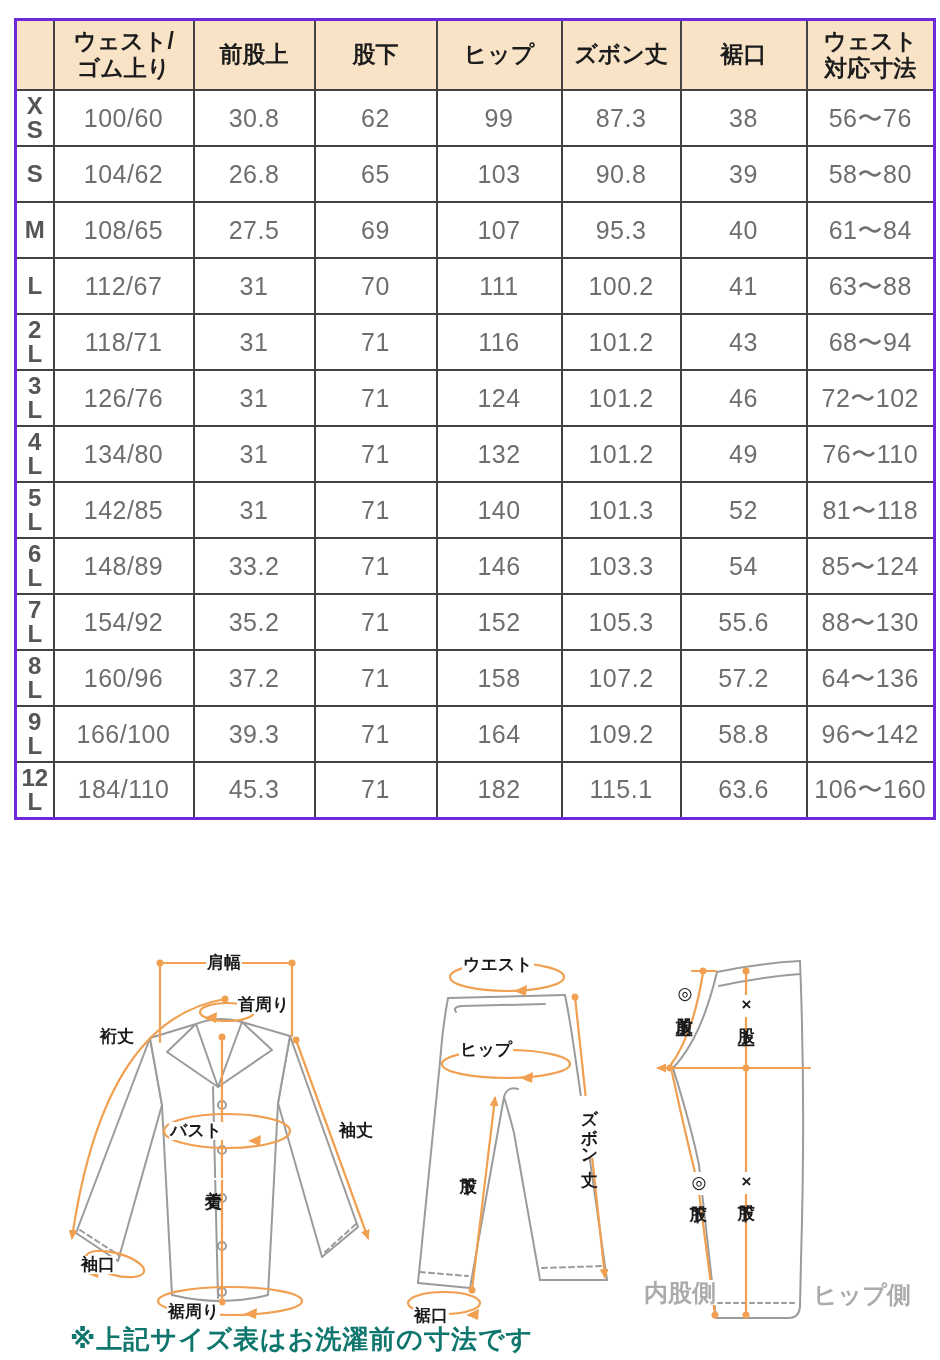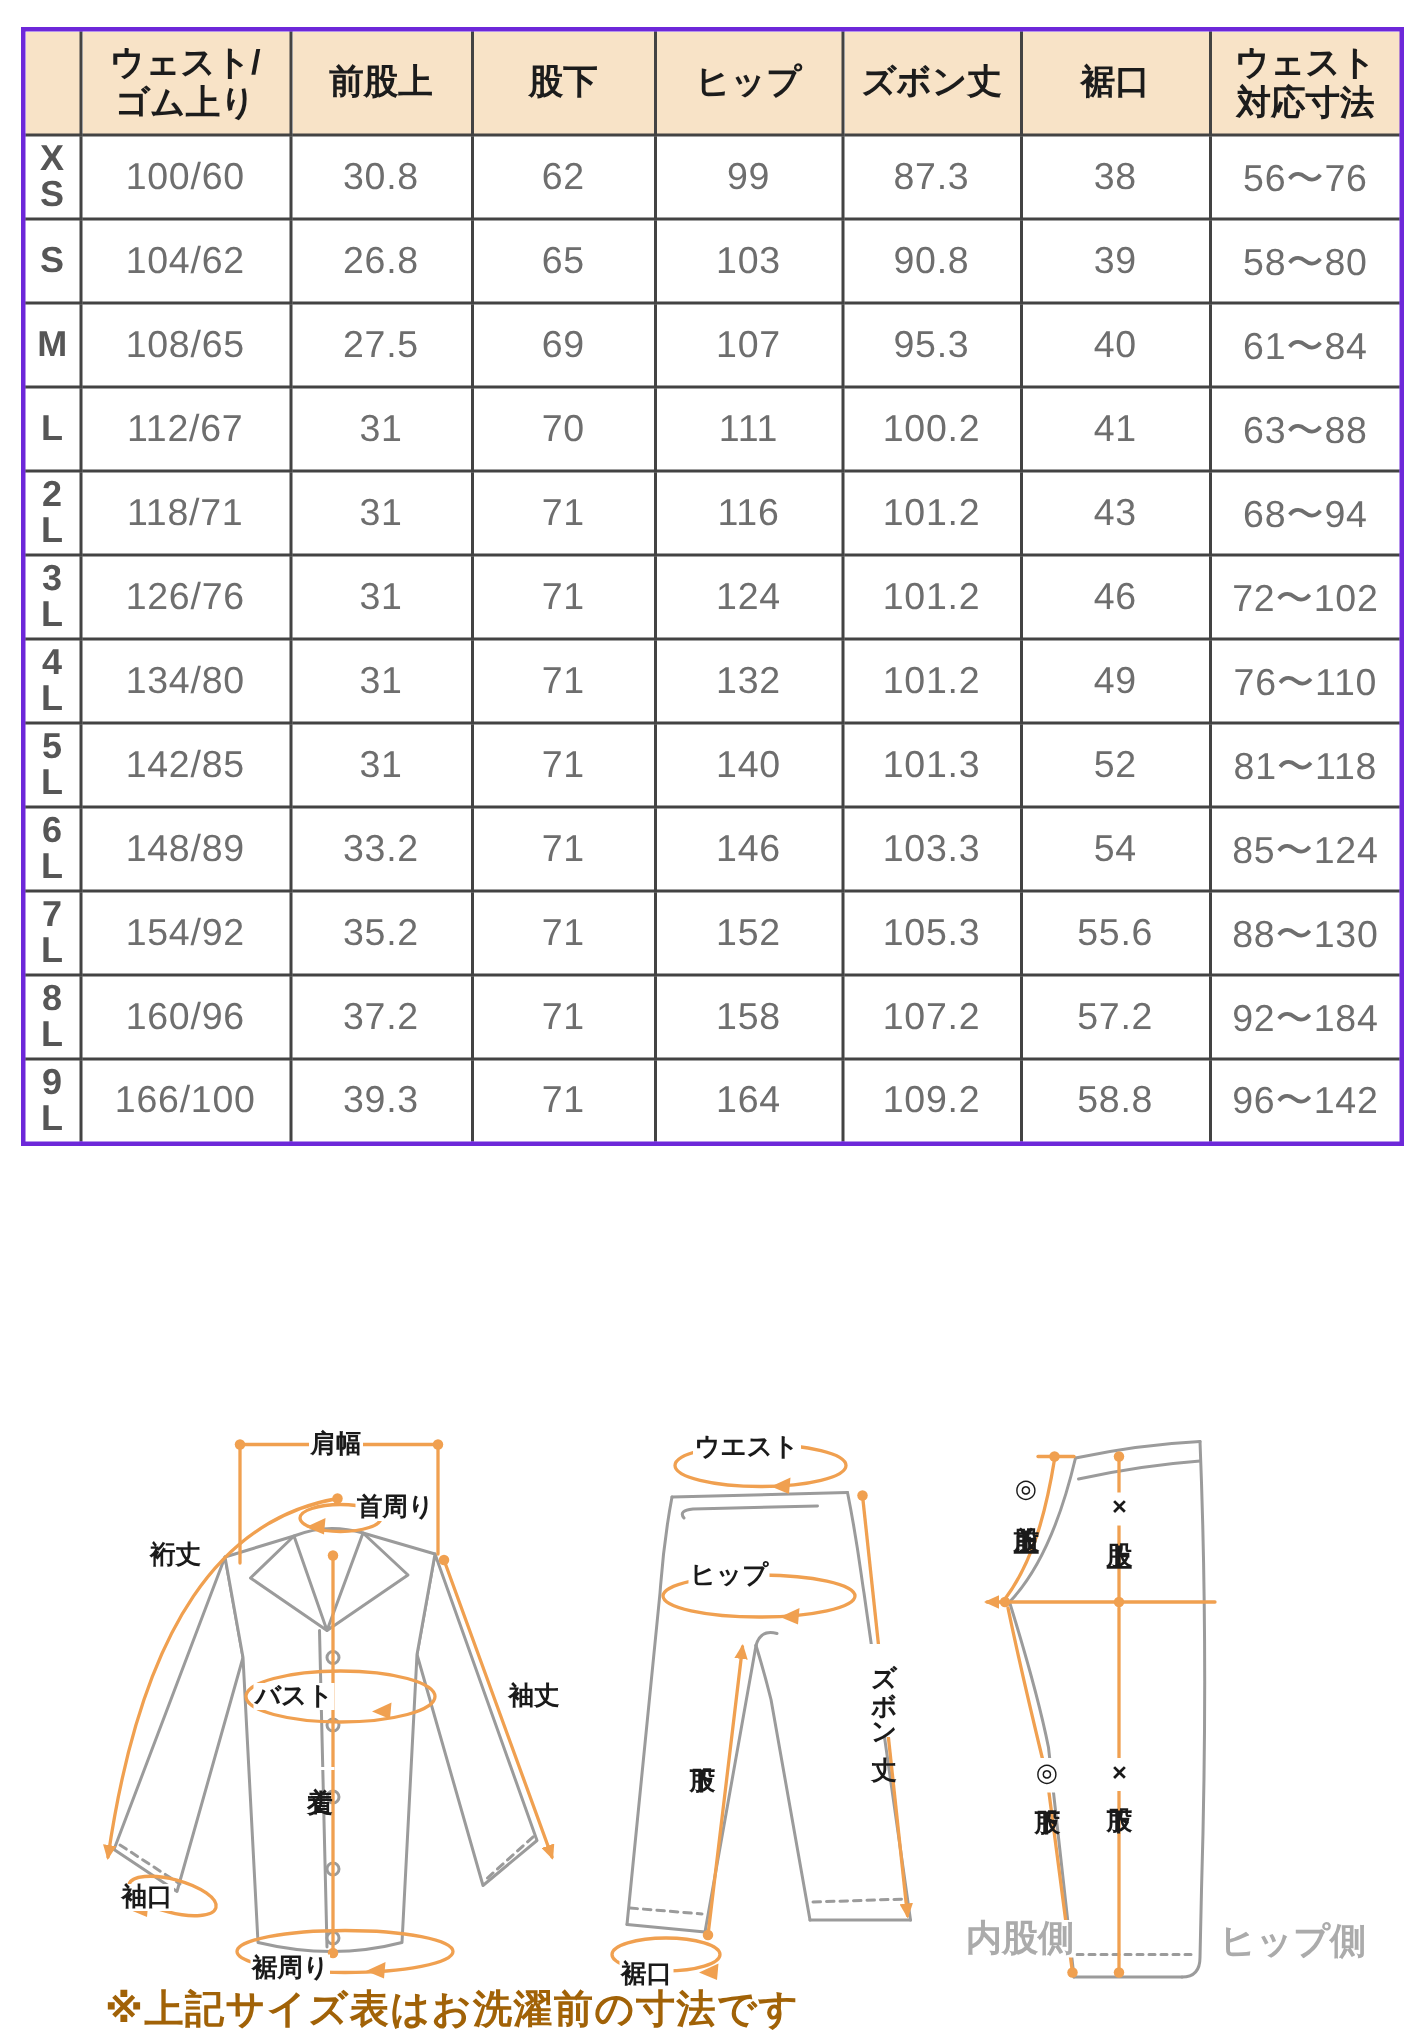--- a/index.html
+++ b/index.html
@@ -34,21 +34,21 @@
     position:absolute;font-weight:bold;color:#1a1a1a;font-size:17px;
     line-height:1.05;background:#ffffff;padding:0 1px;white-space:nowrap;
   }
   .dlabel.vert{
     writing-mode:vertical-rl;text-orientation:upright;
     letter-spacing:1px;white-space:normal;
   }
   .dlabel.gray{color:#ababab;font-size:24px;}
   .note{
     position:absolute;left:70px;top:1322px;
-    font-size:26px;font-weight:bold;color:#a16207;letter-spacing:1px;
+    font-size:26px;font-weight:bold;color:#0f766e;letter-spacing:1px;
   }
   svg.diagrams{position:absolute;left:0;top:945px;}
 </style>
 </head>
 <body>
 
 <div class="canvas">
 
   <table class="size-table">
     <colgroup>
@@ -185,32 +185,43 @@
         </tr>
         <tr>
           <td class="size">8
 L</td>
           <td class="val">160/96</td>
           <td class="val">37.2</td>
           <td class="val">71</td>
           <td class="val">158</td>
           <td class="val">107.2</td>
           <td class="val">57.2</td>
-          <td class="val">92〜184</td>
+          <td class="val">64〜136</td>
         </tr>
         <tr>
           <td class="size">9
 L</td>
           <td class="val">166/100</td>
           <td class="val">39.3</td>
           <td class="val">71</td>
           <td class="val">164</td>
           <td class="val">109.2</td>
           <td class="val">58.8</td>
           <td class="val">96〜142</td>
+        </tr>
+        <tr>
+          <td class="size">12
+L</td>
+          <td class="val">184/110</td>
+          <td class="val">45.3</td>
+          <td class="val">71</td>
+          <td class="val">182</td>
+          <td class="val">115.1</td>
+          <td class="val">63.6</td>
+          <td class="val">106〜160</td>
         </tr>
       </tbody>
   </table>
 
   <svg class="diagrams" width="940" height="415" viewBox="0 945 940 415">
     <defs>
       <marker id="arrO" orient="auto-start-reverse" markerWidth="11" markerHeight="9" refX="8" refY="4.5" markerUnits="userSpaceOnUse">
         <path d="M0,0 L10,4.5 L0,9 z" fill="#F0A050"></path>
       </marker>
     </defs>

